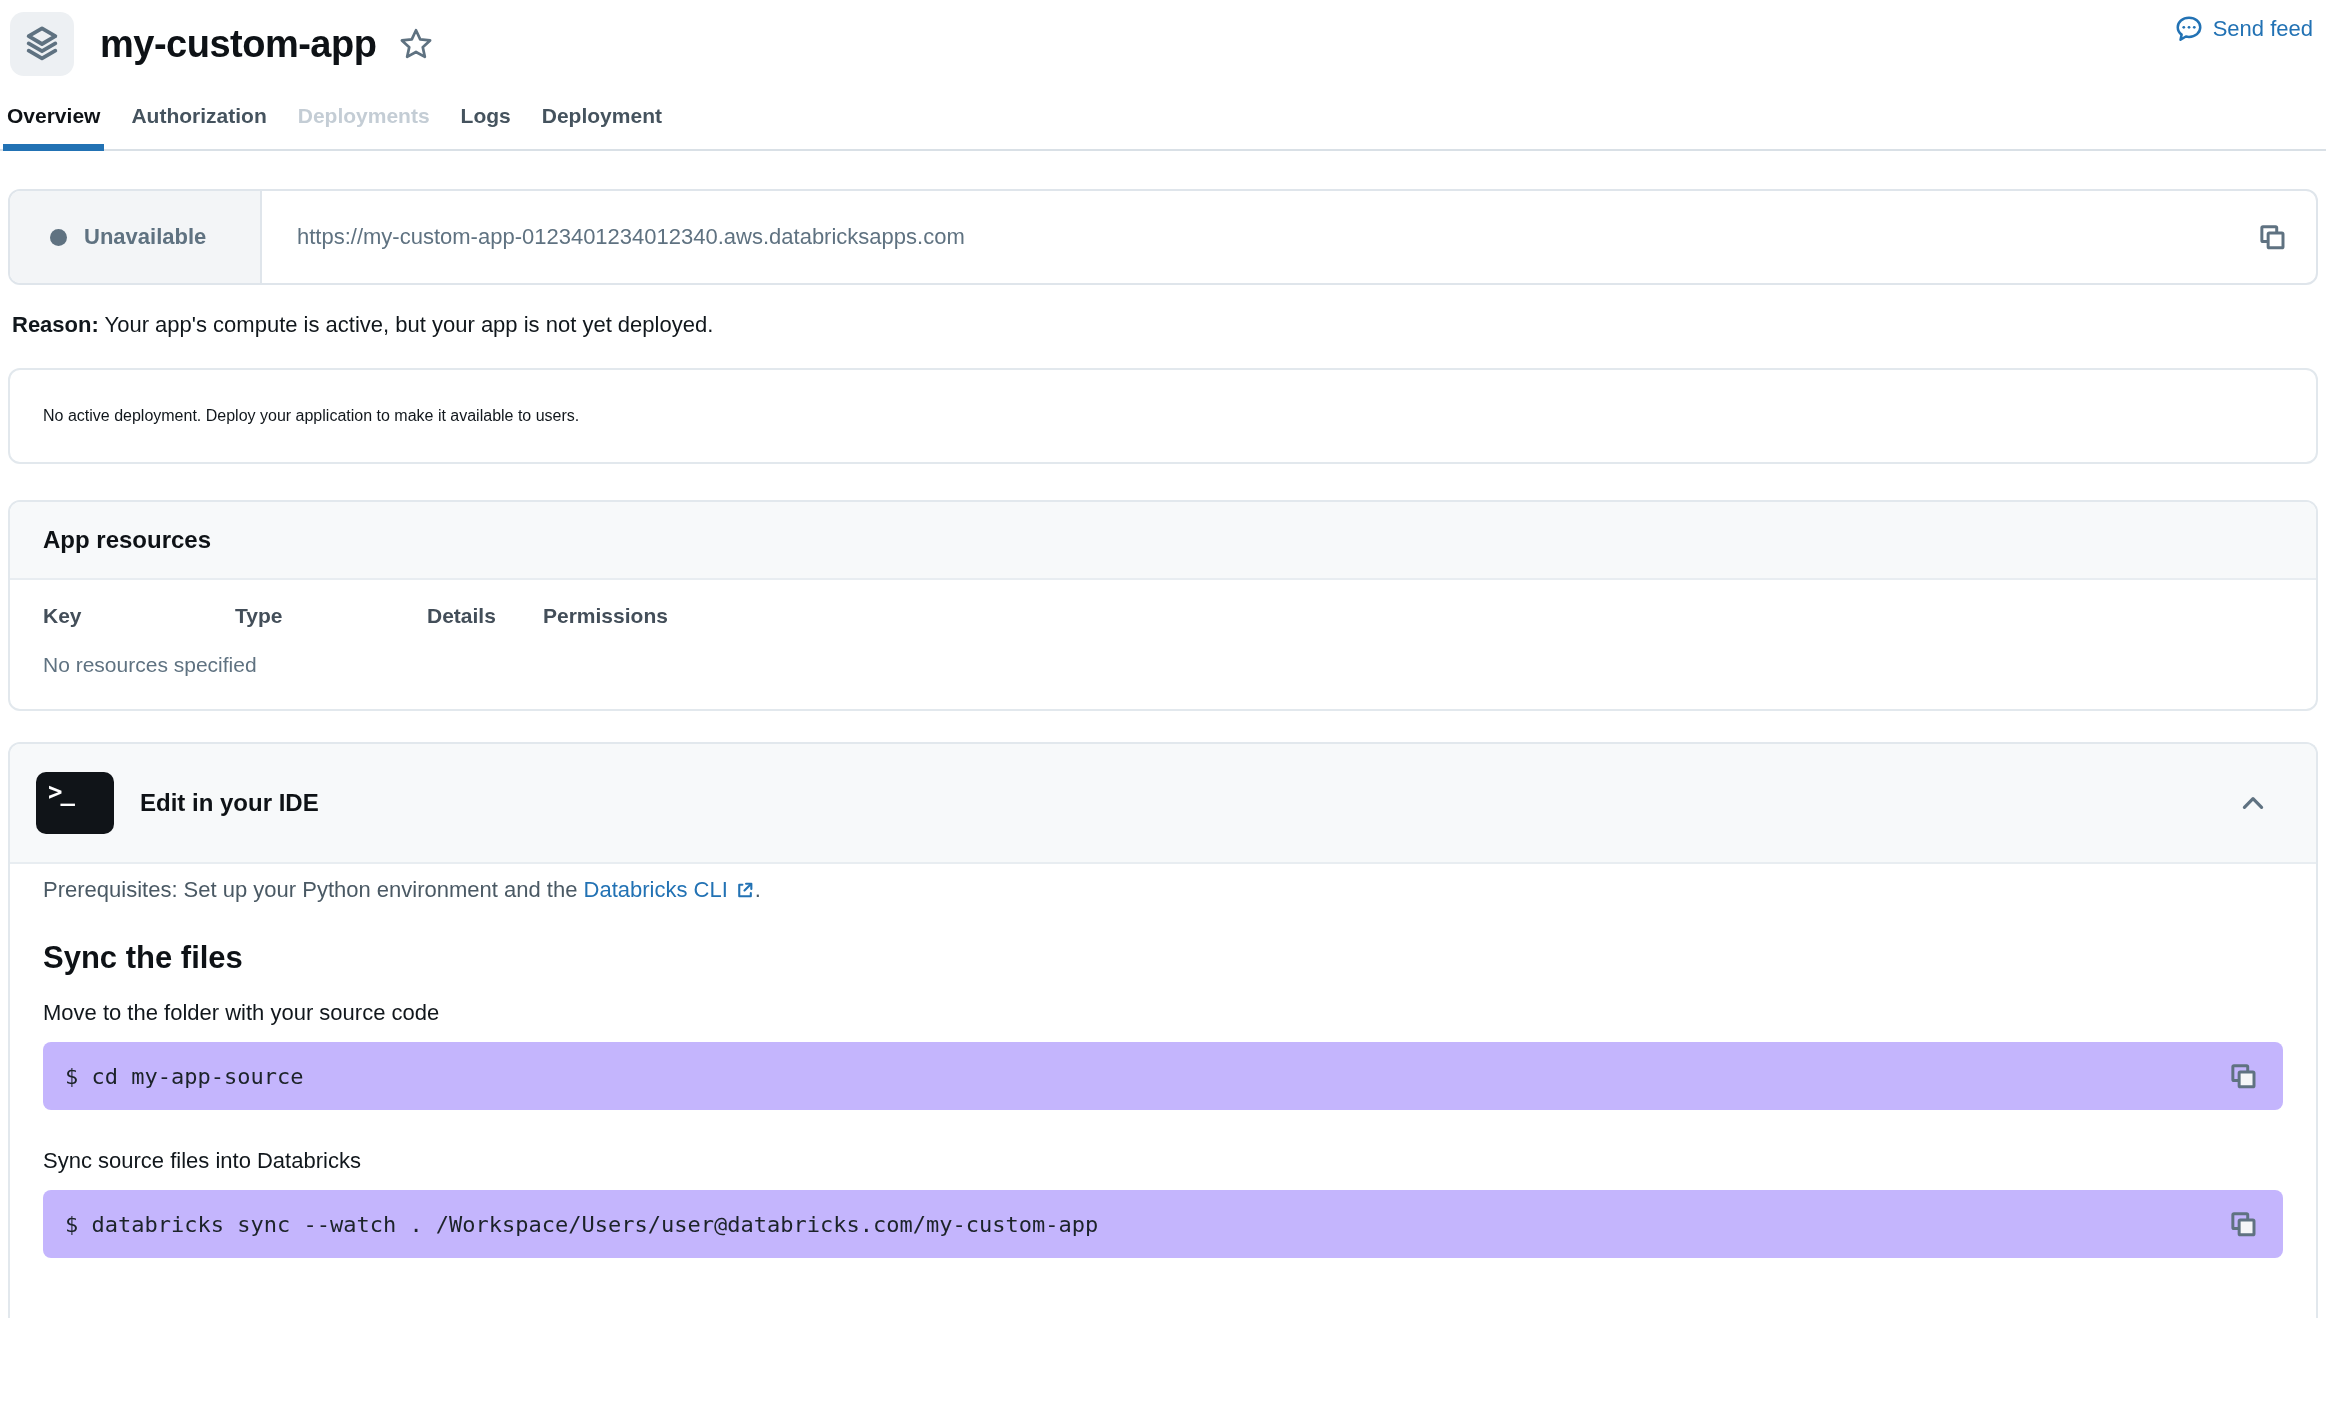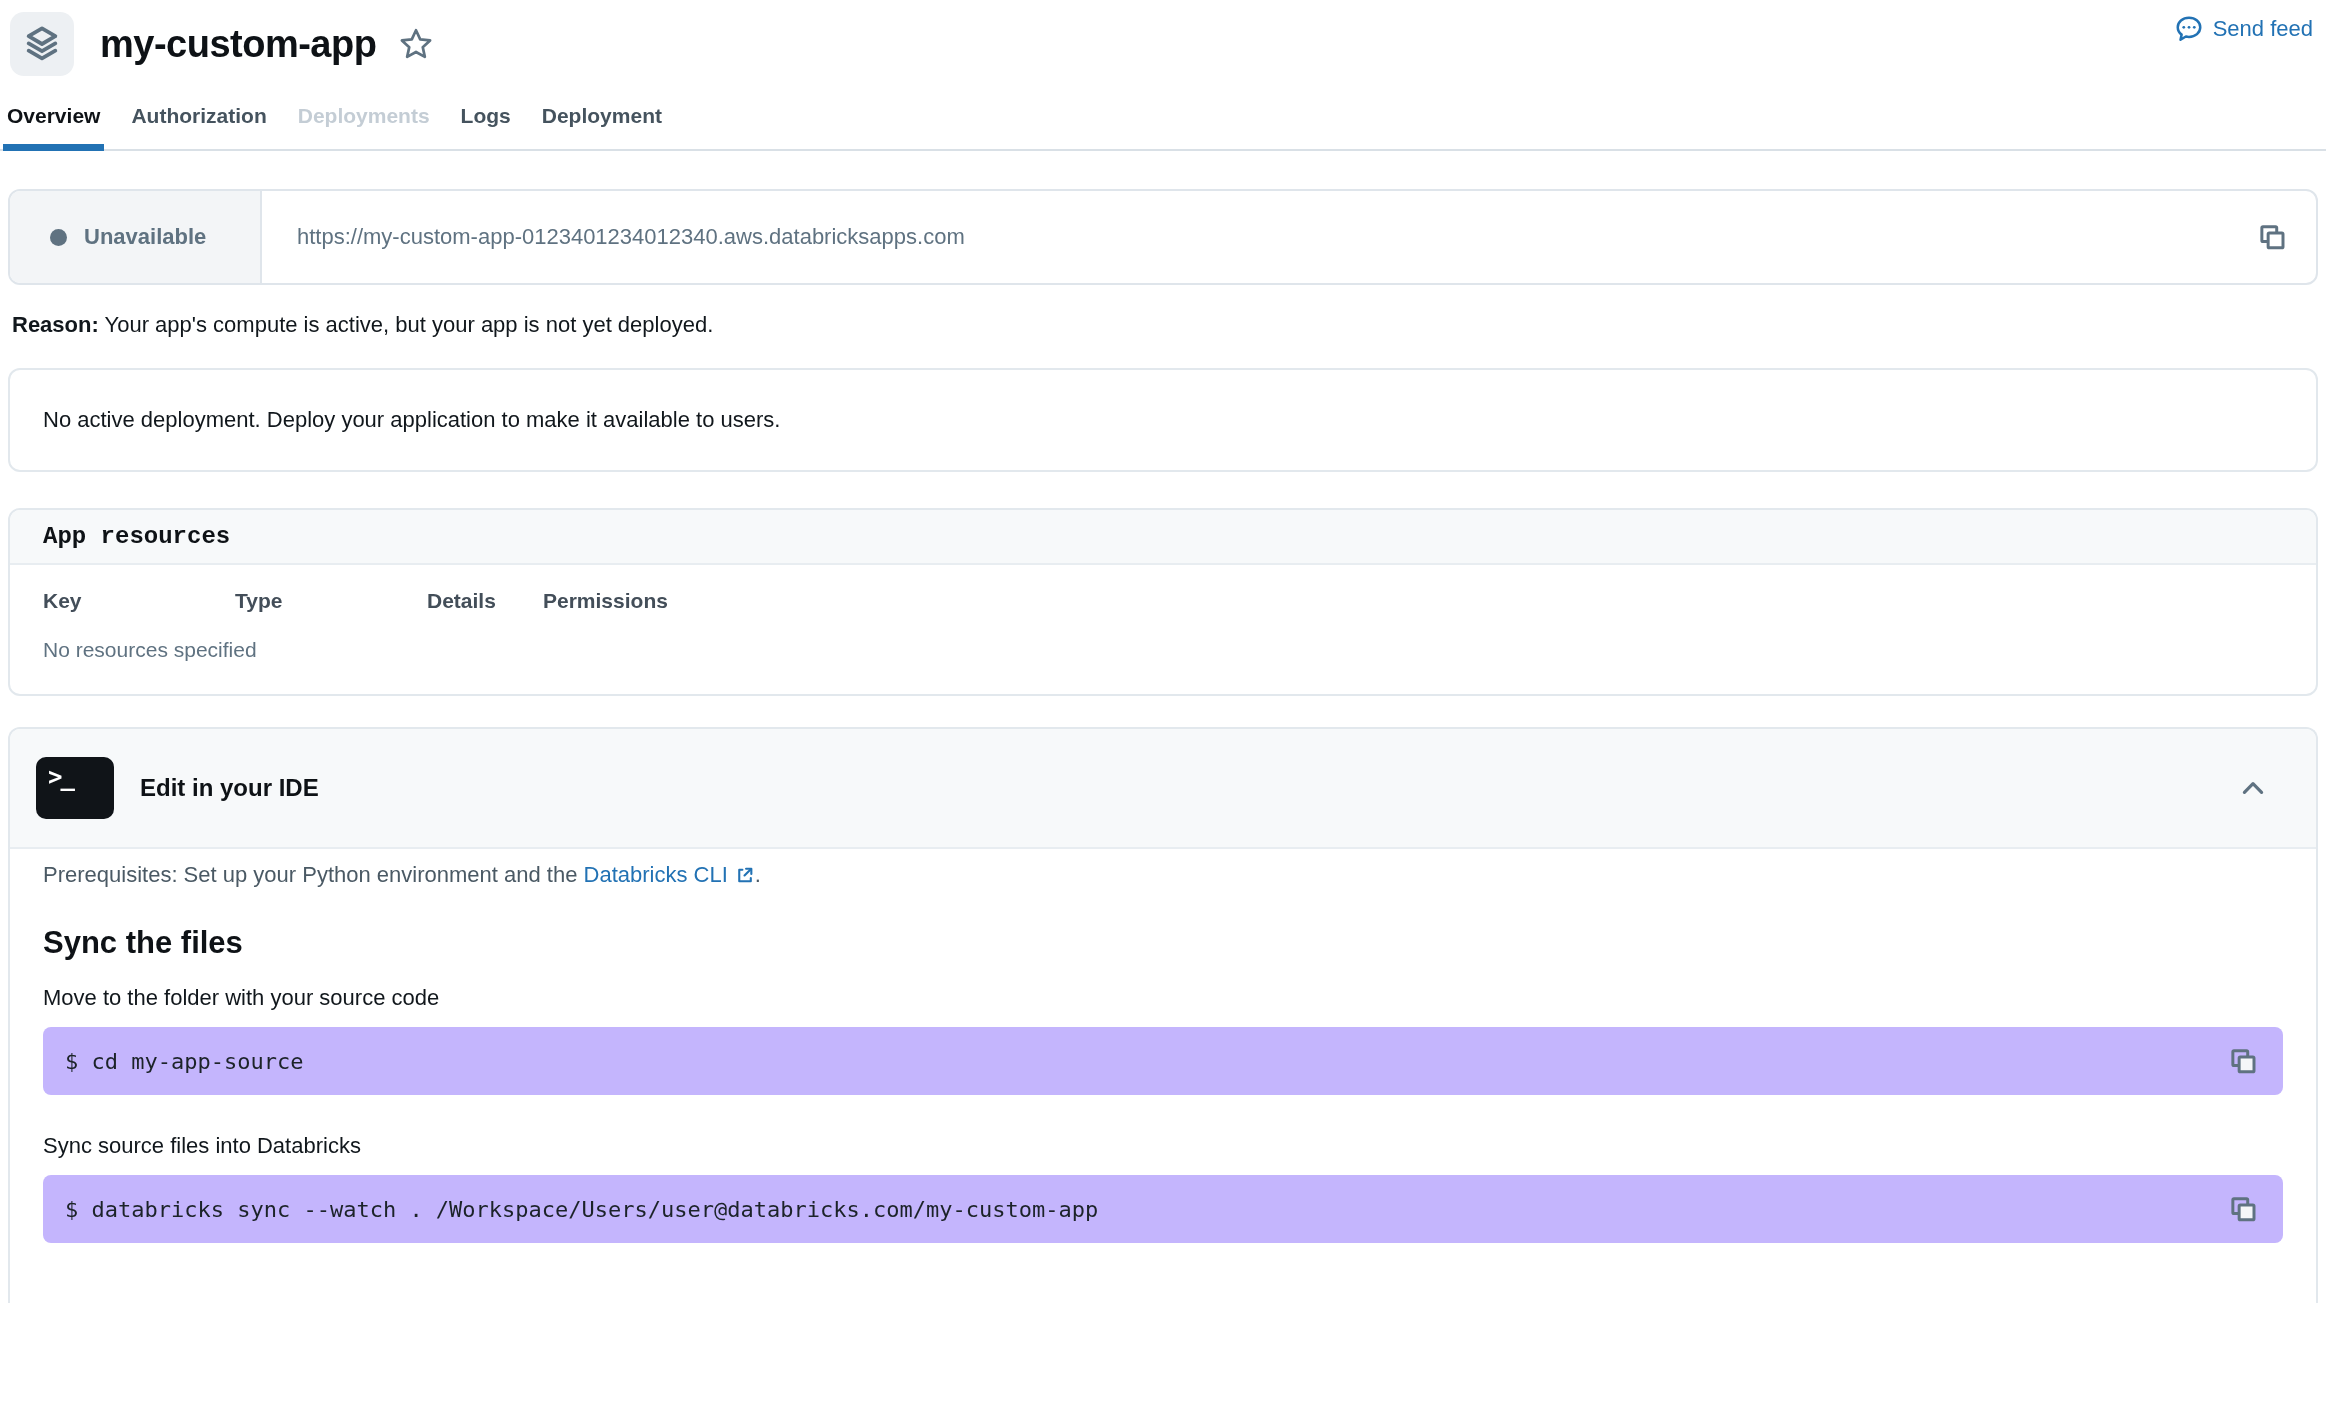--- a/index.html
+++ b/index.html
@@ -37,24 +37,24 @@
   .reason b { font-weight:700; }
 
   
   .card { margin:0 8px; border:2px solid #E2E8ED; border-radius:12px; overflow:hidden; background:#fff; }
   .card-hd { background:#F7F9FA; border-bottom:2px solid #E8EDF1; }
   .card-title { font-size:24px; font-weight:700; color:#0E1216; }
 
   .deploy-card { margin-top:30px; }
   .deploy-card .card-hd { padding:27px 33px 25px; }
   .deploy-src { margin-top:11px; font-size:21px; color:#5F7281; }
-  .deploy-body { padding:37px 33px; font-size:22px; }
+  .deploy-body { padding:37px 33px; font-size:16px; }
 
   .res-card { margin-top:36px; }
-  .res-card .card-hd { padding:13px 33px;font-family:Liberation Mono, monospace; }
+  .res-card .card-hd { padding:24px 33px; }
   .res-body { padding:24px 33px 32px; }
   .res-cols { display:flex; font-size:21px; font-weight:700; color:#434E59; }
   .res-cols .c0 { width:192px; } .res-cols .c1 { width:192px; } .res-cols .c2 { width:116px; }
   .res-empty { margin-top:25px; font-size:21px; color:#5F7281; }
 
   
   .ide-card { margin-top:31px; border-bottom:none; border-radius:12px 12px 0 0; }
   .ide-hd { position:relative; display:flex; align-items:center; padding:28px 26px; }
   .term-icon { width:78px; height:62px; background:#101418; border-radius:10px; color:#fff;
     font-family:"DejaVu Sans Mono", monospace; font-size:24px; font-weight:700;

